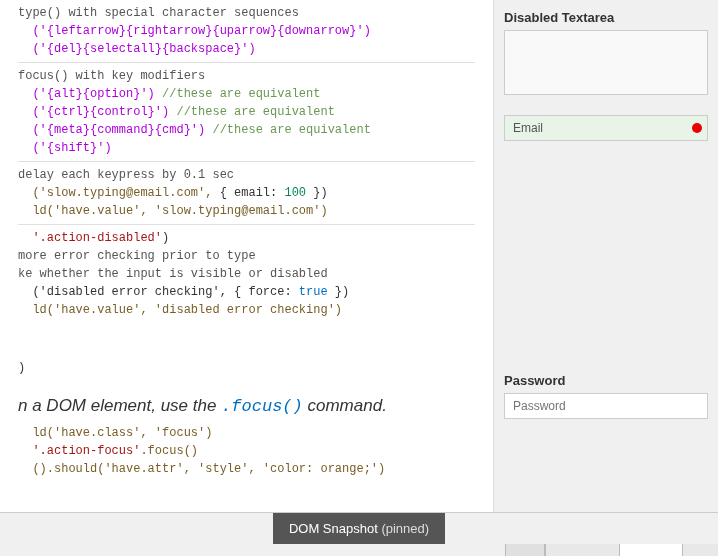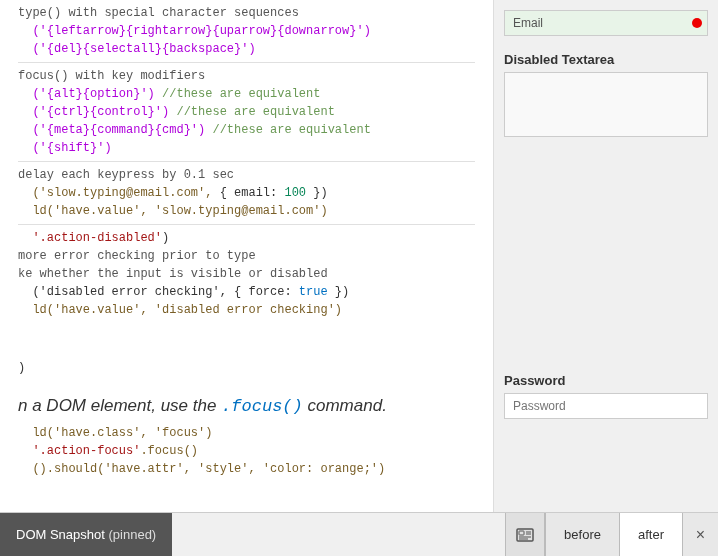--- a/index.html
+++ b/index.html
@@ -108,20 +108,21 @@
       color: #999;
     }
 
     
     .bottom-bar {
       height: 44px;
       background: #f0f0f0;
       border-top: 1px solid #ccc;
       display: flex;
       align-items: center;
+      flex-direction: column;
     }
 
     .dom-snapshot-btn {
       background: #555;
       color: #fff;
       font-size: 13px;
       font-family: Arial, sans-serif;
       padding: 8px 16px;
       height: 44px;
       border: none;
@@ -247,29 +248,29 @@
     </div>
 
     <div class="code-line"><span style="color:#795e26;">&nbsp;&nbsp;ld('have.class', 'focus')</span></div>
     <div class="code-line"><span style="color:#a31515;">&nbsp;&nbsp;'.action-focus'</span><span style="color:#795e26;">.focus()</span></div>
     <div class="code-line"><span style="color:#795e26;">&nbsp;&nbsp;().should('have.attr', 'style', 'color: orange;')</span></div>
   </div>
 
   <div class="right-panel">
 
     <div class="form-section">
+      <label class="form-label">Disabled Textarea</label>
+      <textarea class="disabled-textarea" disabled="" style=""></textarea>
+    </div>
+
+    <div class="form-section">
       <div class="email-wrapper">
         <input type="email" class="email-input" value="Email" readonly="" placeholder="Email" style="">
         <div class="email-error-dot"></div>
       </div>
-    </div>
-
-    <div class="form-section">
-      <label class="form-label">Disabled Textarea</label>
-      <textarea class="disabled-textarea" disabled="" style=""></textarea>
     </div>
 
     <div style="height:200px;"></div>
 
     <div class="password-section">
       <label class="form-label">Password</label>
       <input type="password" class="password-input" placeholder="Password" style="">
     </div>
   </div>
 </div>

